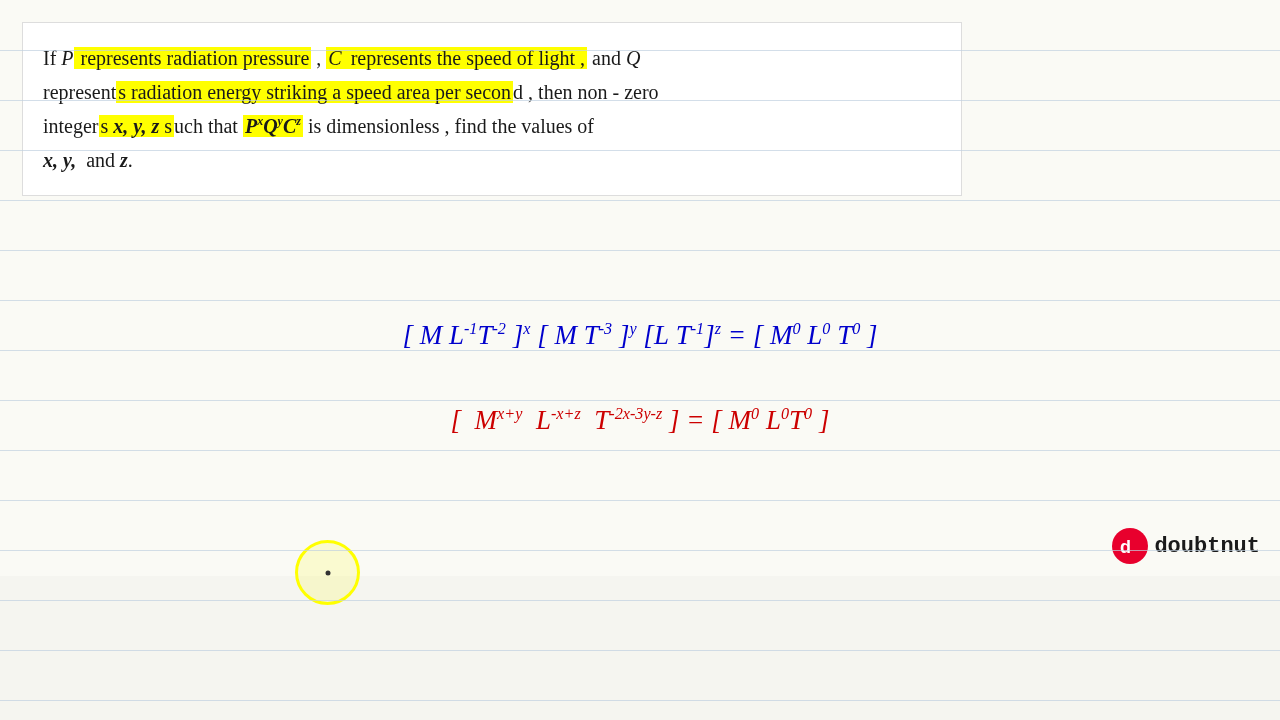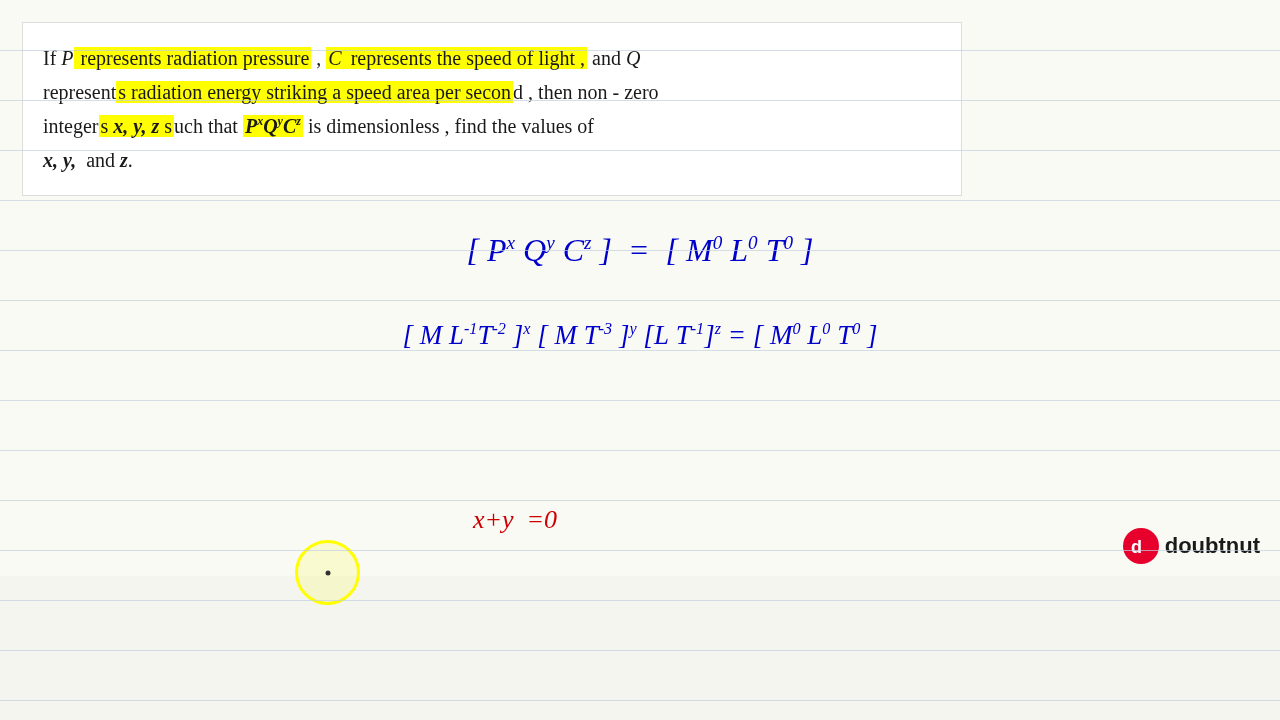--- a/index.html
+++ b/index.html
@@ -110,21 +110,21 @@
       justify-content: center;
       color: white;
       font-size: 18px;
       font-weight: bold;
     }
 
     .logo-text {
       font-size: 22px;
       font-weight: bold;
       color: #1a1a1a;
-      font-family: Liberation Sans, sans-serif;
+      font-family: Liberation Mono, monospace;
     }
 
     
     .h-line {
       position: absolute;
       left: 0;
       right: 0;
       height: 1px;
       background: #c0d0e0;
       opacity: 0.7;
@@ -154,38 +154,33 @@
 
   <div class="problem-box" style="position:absolute; top:22px; left:22px;">
     <span>
       If <span class="italic">P</span><span class="highlight-yellow"> represents radiation pressure</span> , <span class="highlight-yellow-italic">C</span><span class="highlight-yellow"> represents the speed of light ,</span> and <span class="italic">Q</span><br>
       represent<span class="highlight-yellow">s radiation energy striking a speed area per secon</span>d , then non - zero<br>
       integer<span class="highlight-yellow">s <strong><em>x, y, z</em></strong> s</span>uch that <span class="highlight-yellow"><strong><em>P<sup>x</sup>Q<sup>y</sup>C<sup>z</sup></em></strong></span> is dimensionless , find the values of<br>
       <strong><em>x, y,</em></strong>&nbsp;&nbsp;and <strong><em>z</em></strong>.
     </span>
   </div>
 
-  <div class="math-line eq1" style="top:232px;">
-    <span style="font-size:32px; color:#0000cc; font-style:italic; font-family: Georgia, serif;">
-      [&nbsp;<em>P<sup>x</sup>&nbsp;Q<sup>y</sup>&nbsp;C<sup>z</sup></em>&nbsp;]&nbsp; = &nbsp;[&nbsp;<em>M<sup>0</sup>&nbsp;L<sup>0</sup>&nbsp;T<sup>0</sup></em>&nbsp;]
-    </span>
-  </div>
 
   <div class="math-line eq2" style="top:320px;">
     <span style="font-size:27px; color:#0000cc; font-style:italic; font-family: Georgia, serif;">
       [&nbsp;<em>M&nbsp;L<sup>-1</sup>T<sup>-2</sup></em>&nbsp;]<sup>x</sup>&nbsp;[&nbsp;<em>M&nbsp;T<sup>-3</sup></em>&nbsp;]<sup>y</sup>&nbsp;[<em>L&nbsp;T<sup>-1</sup></em>]<sup>z</sup>&nbsp;=&nbsp;[&nbsp;<em>M<sup>0</sup>&nbsp;L<sup>0</sup>&nbsp;T<sup>0</sup></em>&nbsp;]
     </span>
   </div>
 
-
-  <div class="math-line eq4" style="top:505px;">
-    <span style="font-size:26px; color:#cc0000; font-style:italic; font-family: Georgia, serif; margin-left: -250px;">
-      <em>x+y &nbsp;=0</em>
+  <div class="math-line eq3" style="top:405px;">
+    <span style="font-size:27px; color:#cc0000; font-style:italic; font-family: Georgia, serif;">
+      [&nbsp;&nbsp;<em>M<sup>x+y</sup>&nbsp;&nbsp;L<sup>-x+z</sup>&nbsp;&nbsp;T<sup>-2x-3y-z</sup></em>&nbsp;]&nbsp;=&nbsp;[&nbsp;<em>M<sup>0</sup>&nbsp;L<sup>0</sup>T<sup>0</sup></em>&nbsp;]
     </span>
   </div>
+
 
   <div class="yellow-circle">
     <div class="dot-inside"></div>
   </div>
 
   <div class="logo-area">
     <div class="logo-icon">
       <svg width="24" height="24" viewBox="0 0 24 24">
         <text x="2" y="19" font-size="18" font-weight="bold" fill="white" font-family="Arial">d</text>
       </svg>

